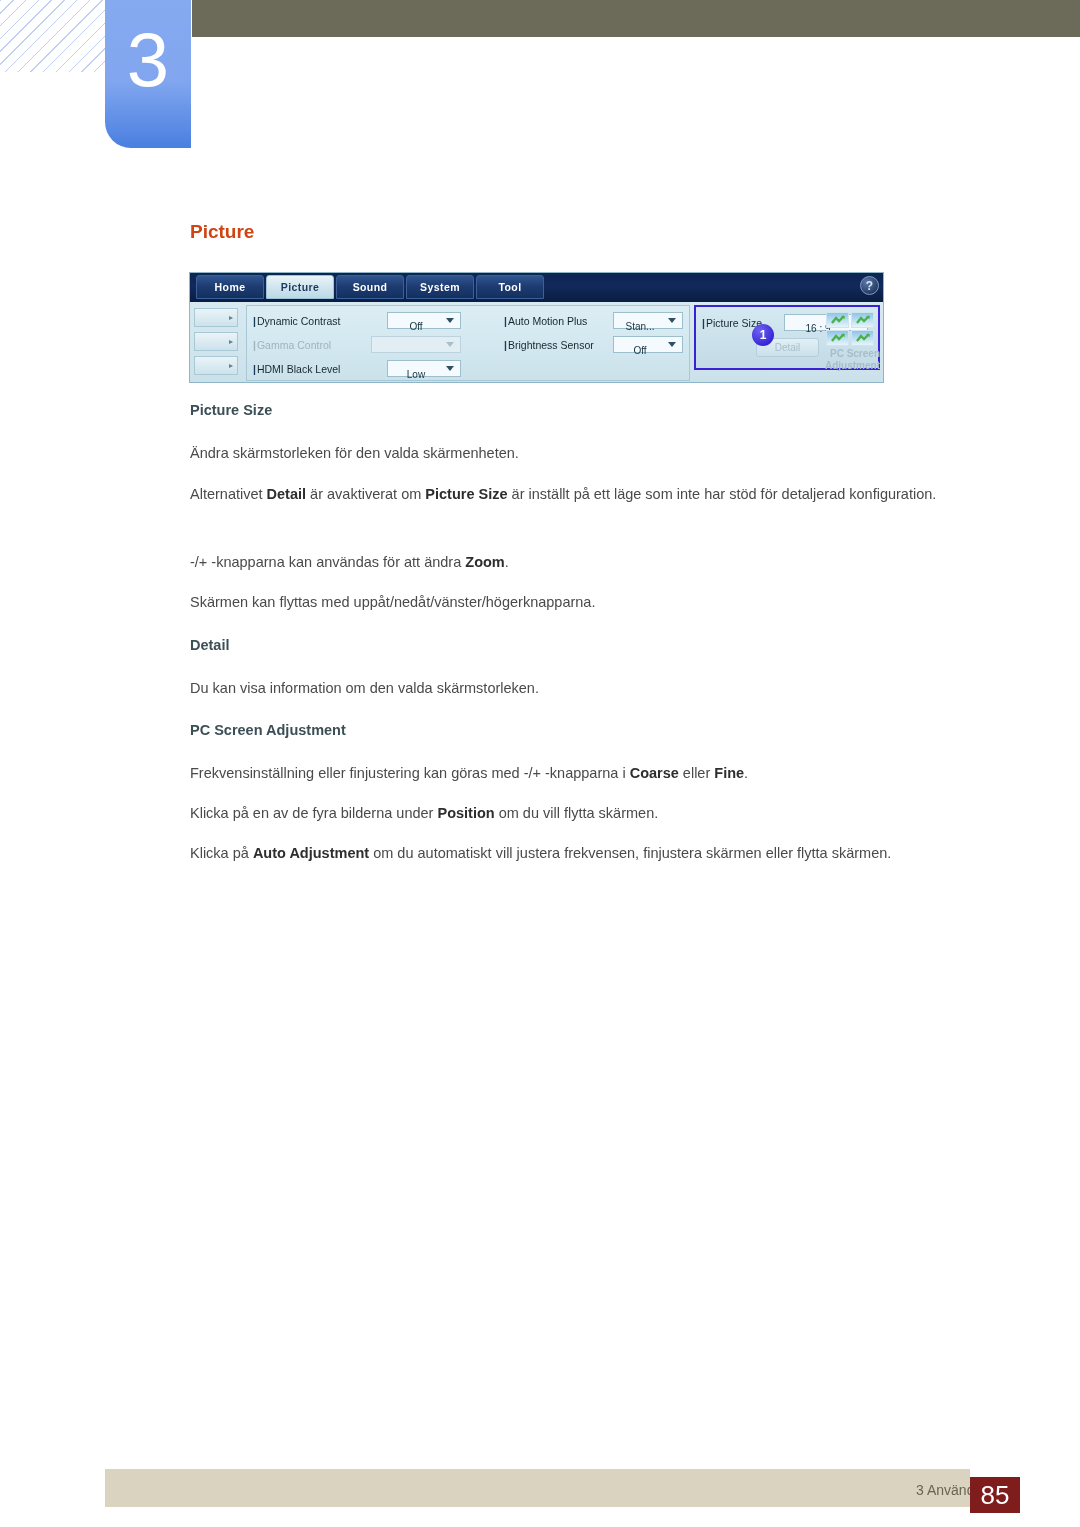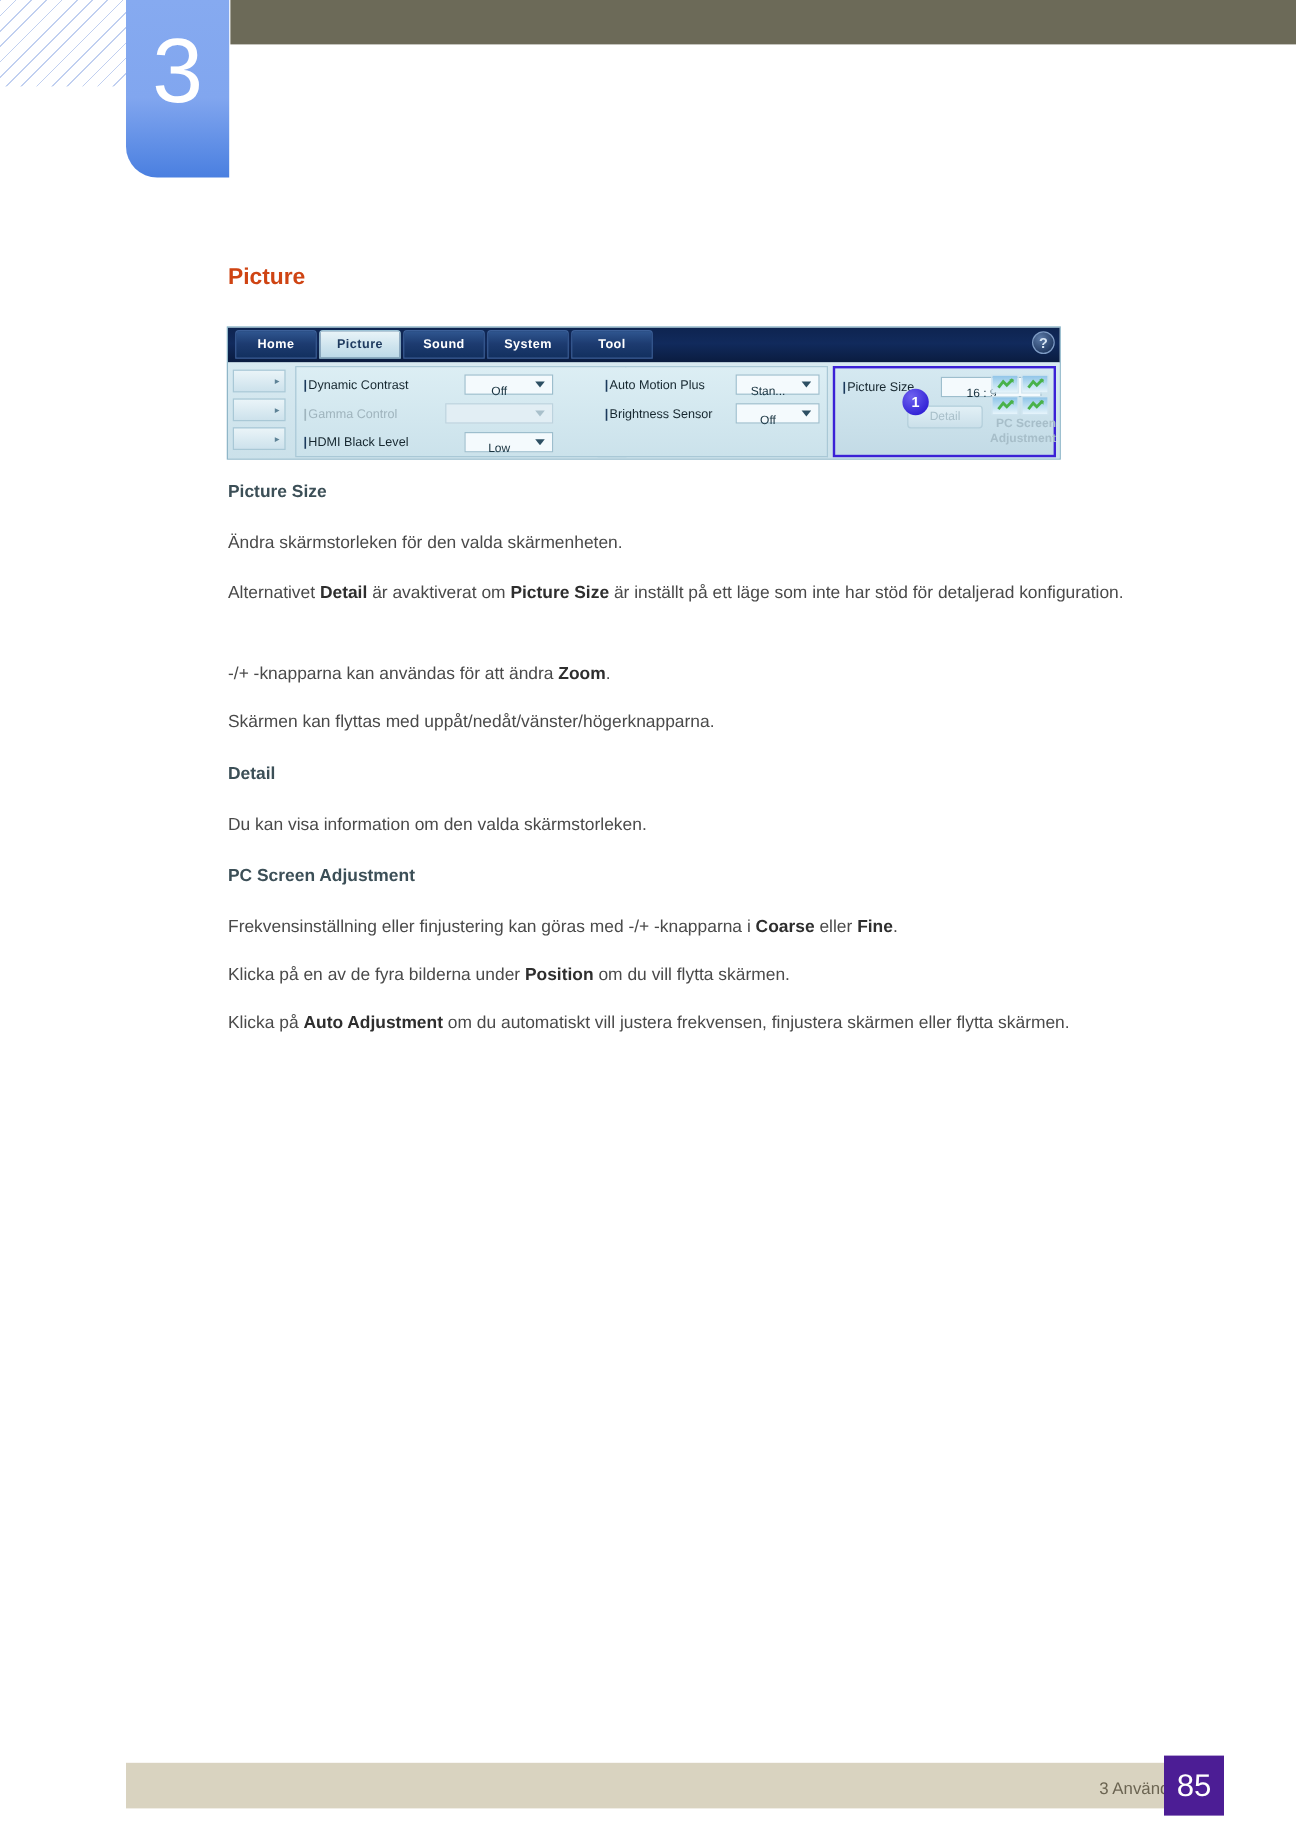--- a/index.html
+++ b/index.html
@@ -103,21 +103,21 @@
   .stub .arrow { font-size: 8px; color: #5d8296; line-height: 1; }
 
   .panel {
     position: absolute; top: 3px; height: 76px;
     background: linear-gradient(to bottom, #dceef4 0%, #cbe2eb 100%);
     border: 1px solid #a9c8d6;
   }
   .panel-a { left: 56px; width: 276px; }
   .panel-b { left: 308px; width: 192px; border-left: none; }
   .panel-sel {
-    position: absolute; left: 504px; top: 3px; width: 186px; height: 76px;
+    position: absolute; left: 504px; top: 3px; width: 186px; height: 65px;
     background: linear-gradient(to bottom, #d5e9f1 0%, #c3dbe6 100%);
     border: 2px solid #3b21d6;
   }
 
   .row { position: absolute; height: 20px; display: flex; align-items: center; }
   .lbl {
     font-size: 10.5px; color: #16272f; white-space: nowrap;
     font-family: "Liberation Sans", sans-serif;
   }
   .lbl.dim { color: #9fb4bd; }
@@ -188,21 +188,21 @@
   .foot-bar {
     position: absolute; left: 105px; bottom: 20px;
     width: 865px; height: 38px; background: #d9d3c0;
   }
   .foot-txt {
     position: absolute; right: 62px; bottom: 29px;
     font-size: 14px; color: #6b6451;
   }
   .foot-page {
     position: absolute; left: 970px; bottom: 14px;
-    width: 50px; height: 50px; background: #4c1d95;
+    width: 50px; height: 36px; background: #7f1d1d;
     display: flex; align-items: center; justify-content: center;
     color: #ffffff; font-size: 26px;
   }
 </style>
 </head>
 <body>
 
 <div class="page">
 
   <div class="hatch"></div>

